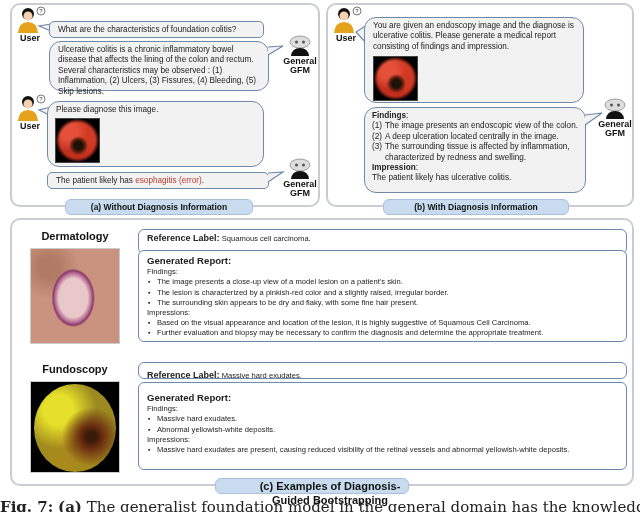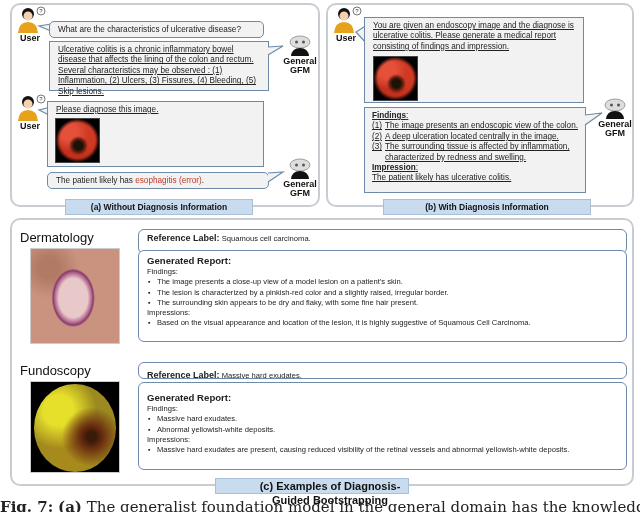--- a/index.html
+++ b/index.html
@@ -10,39 +10,39 @@
     position: absolute;
     border: 2px solid #c9cdd3;
     border-radius: 10px;
     background: #ffffff;
   }
   .panel-caption {
     position: absolute;
     height: 16px;
     background: #c9dcef;
     border: 1px solid #a9c0d8;
-    border-radius: 0;
+    border-radius: 6px;
     font-size: 8.5px;
     font-weight: bold;
     text-align: center;
     line-height: 14px;
     color: #111;
   }
 
   .bubble {
     position: absolute;
     background: #f2f2f2;
     border: 1.2px solid #6f8aa8;
     border-radius: 10px;
     font-size: 8.2px;
     line-height: 10.4px;
     padding: 3px 8px;
     color: #222;
   }
-  .bubble.round { border-radius: 0; text-decoration: underline; }
+  .bubble.round { border-radius: 12px; }
   .tail { position: absolute; overflow: visible; }
 
   .avatar { position: absolute; width: 36px; text-align: center; }
   .avatar .lbl { font-size: 9px; font-weight: bold; display: block; margin-top: -1px; }
   .avatar svg { display: block; margin: 0 auto; }
 
   .endo-img {
     position: absolute;
     background:
       radial-gradient(circle at 52% 62%, #1d1208 0 12%, #5a1c0c 18%, transparent 28%),
@@ -52,21 +52,21 @@
     border: 1px solid #444;
   }
   .endo-img::before {
     content: ""; position: absolute; inset: 0;
     background: radial-gradient(circle at 50% 50%, transparent 58%, #000 72%);
   }
 
   .red { color: #c0392b; font-weight: normal; }
   .b { font-weight: bold; }
 
-  .sec-title { position: absolute; font-size: 13px; font-weight: normal; text-align: left; width: 110px; }
+  .sec-title { position: absolute; font-size: 11px; font-weight: bold; text-align: center; width: 110px; }
 
   .box {
     position: absolute;
     border: 1.2px solid #6f8aa8;
     border-radius: 6px;
     background: #fff;
     font-size: 7.6px;
     line-height: 10.2px;
     padding: 2px 8px;
     color: #222;
@@ -120,21 +120,21 @@
     <circle cx="27" cy="5" r="4" fill="#fff" stroke="#555" stroke-width="0.8"></circle>
     <text x="27" y="7" font-size="6" text-anchor="middle" fill="#333" font-family="Liberation Sans, sans-serif">?</text>
   </svg>
   <span class="lbl">User</span>
 </div>
 
 <svg class="tail" style="left:38px; top:22px;" width="14" height="12">
     <path d="M13 2 L1 4 L13 9" fill="#f2f2f2" stroke="#6f8aa8" stroke-width="1.2"></path>
   </svg>
 <div class="bubble" style="left:49px; top:21px; width:215px; height:17px; border-radius:5px;">
-  <span>What are the characteristics of ulcerative disease?</span>
+  <span>What are the characteristics of foundation colitis?</span>
 </div>
 
 <div class="bubble round" style="left:49px; top:41px; width:220px; height:50px;">
   <span>Ulcerative colitis is a chronic inflammatory bowel disease that affects the lining of the colon and rectum. Several characteristics may be observed : (1) Inflammation, (2) Ulcers, (3) Fissures, (4) Bleeding, (5) Skip lesions.</span>
 </div>
 <svg class="tail" style="left:267px; top:44px;" width="18" height="14">
     <path d="M1 3 L16 2 L1 11" fill="#f2f2f2" stroke="#6f8aa8" stroke-width="1.2"></path>
   </svg>
 
 <div class="avatar" style="left:282px; top:35px;">
@@ -233,21 +233,21 @@
   <svg width="24" height="22" viewBox="0 0 24 22">
     <ellipse cx="12" cy="7" rx="10" ry="6" fill="#ddd" stroke="#888" stroke-width="0.8"></ellipse>
     <circle cx="8.5" cy="7" r="1.5" fill="#555"></circle>
       <circle cx="15.5" cy="7" r="1.5" fill="#555"></circle>
     <path d="M3 21 Q4 13 12 13 Q20 13 21 21 Z" fill="#111"></path>
   </svg>
   <span class="lbl">General</span>
   <span class="lbl">GFM</span>
 </div>
 
-<div class="panel-caption" style="left:383px; top:199px; width:208px;">(b) With Diagnosis Information</div>
+<div class="panel-caption" style="left:383px; top:199px; width:186px;">(b) With Diagnosis Information</div>
 
 <div class="panel" style="left:10px; top:218px; width:624px; height:268px;"></div>
 
 <div class="sec-title" style="left:20px; top:230px;">Dermatology</div>
 <div class="derm-img" style="left:30px; top:248px; width:90px; height:96px;"></div>
 
 <div class="box" style="left:138px; top:229px; width:489px; height:25px; line-height:12px;">
   <span class="ref-key">Reference Label</span><span class="ref-key">:</span> <span>Squamous cell carcinoma.</span>
 </div>
 
@@ -255,20 +255,21 @@
   <span class="gr-title"><span>Generated Report</span>:</span>
   <div>Findings:</div>
   <ul>
     <li>The image presents a close-up view of a model lesion on a patient's skin.</li>
     <li>The lesion is characterized by a pinkish-red color and a slightly raised, irregular border.</li>
     <li>The surrounding skin appears to be dry and flaky, with some fine hair present.</li>
   </ul>
   <div>Impressions:</div>
   <ul>
     <li>Based on the visual appearance and location of the lesion, it is highly suggestive of Squamous Cell Carcinoma.</li>
+    <li>Further evaluation and biopsy may be necessary to confirm the diagnosis and determine the appropriate treatment.</li>
   </ul>
 </div>
 
 <div class="sec-title" style="left:20px; top:363px;">Fundoscopy</div>
 <div class="fundus-img" style="left:30px; top:381px; width:90px; height:92px;"></div>
 
 <div class="box" style="left:138px; top:362px; width:489px; height:17px; line-height:20px;">
   <span class="ref-key">Reference Label</span><span class="ref-key">:</span> <span>Massive hard exudates.</span>
 </div>
 

